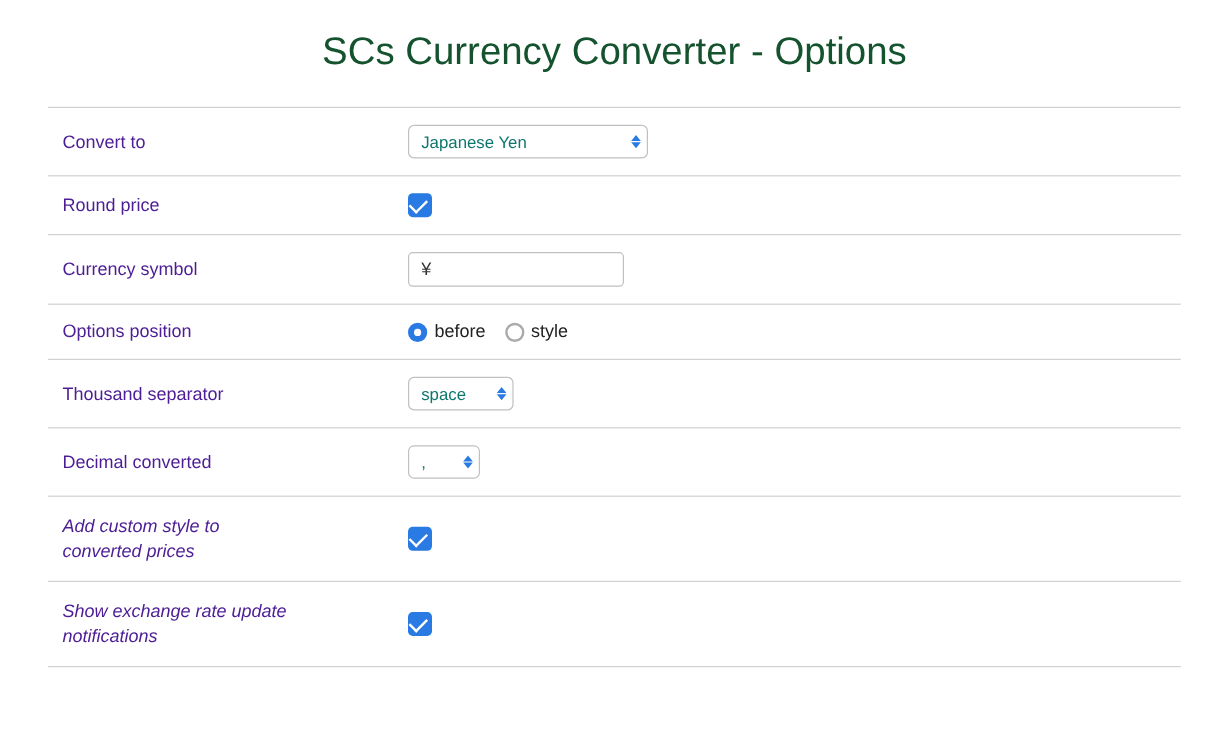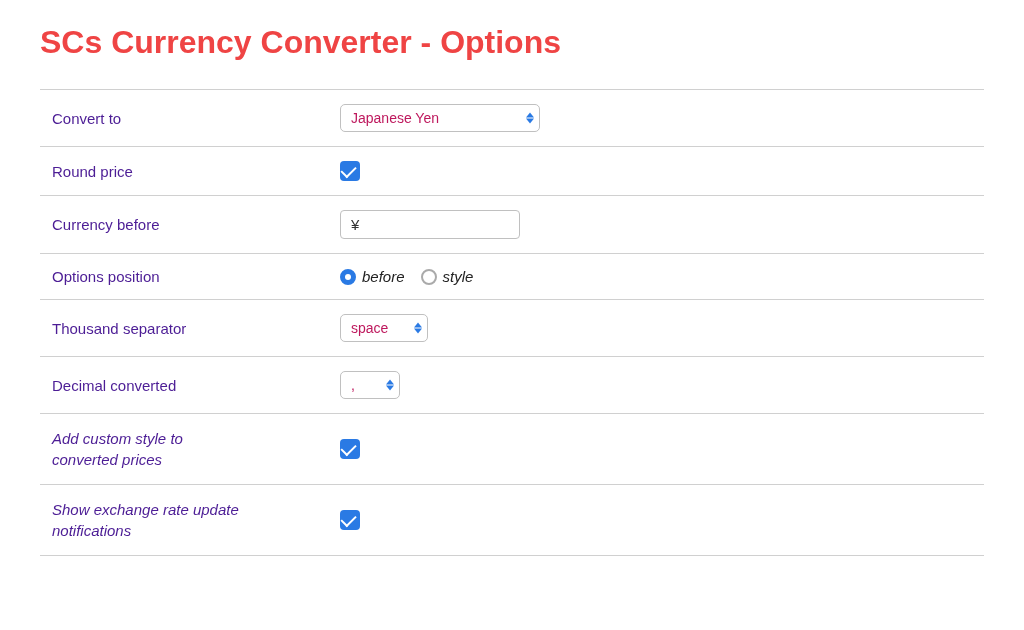--- a/index.html
+++ b/index.html
@@ -16,24 +16,25 @@
       width: 1024px;
       min-height: 630px;
     }
 
     .page-container {
       max-width: 1024px;
       padding: 24px 40px 40px 40px;
     }
 
     h1 {
+      text-align: center;
       font-size: 32px;
-      font-weight: 700;
+      font-weight: 400;
       margin-bottom: 28px;
-      color: #ef4444;
+      color: #14532d;
     }
 
     .options-table {
       width: 100%;
       border-collapse: collapse;
     }
 
     .options-table tr {
       border-bottom: 1px solid #d0d0d0;
     }
@@ -65,21 +66,21 @@
     }
 
     .styled-select {
       appearance: none;
       -webkit-appearance: none;
       background: #fff;
       border: 1px solid #c0c0c0;
       border-radius: 5px;
       padding: 5px 30px 5px 10px;
       font-size: 14px;
-      color: #be185d;
+      color: #0f766e;
       cursor: pointer;
       min-width: 200px;
     }
 
     .styled-select-small {
       min-width: 80px;
     }
 
     .select-arrow {
       position: absolute;
@@ -146,21 +147,20 @@
       align-items: center;
       gap: 16px;
     }
 
     .radio-option {
       display: flex;
       align-items: center;
       gap: 6px;
       cursor: pointer;
       font-size: 15px;
-      font-style: italic;
     }
 
     .radio-circle {
       width: 16px;
       height: 16px;
       border-radius: 50%;
       border: 2px solid #2a7ae4;
       display: inline-flex;
       align-items: center;
       justify-content: center;
@@ -225,21 +225,21 @@
     </tr>
 
     <tr>
       <td>Round price</td>
       <td>
         <div class="checkbox-custom"></div>
       </td>
     </tr>
 
     <tr>
-      <td>Currency before</td>
+      <td>Currency symbol</td>
       <td>
         <input class="text-input" type="text" value="¥" style="">
       </td>
     </tr>
 
     <tr>
       <td>Options position</td>
       <td>
         <div class="radio-group">
           <label class="radio-option">

